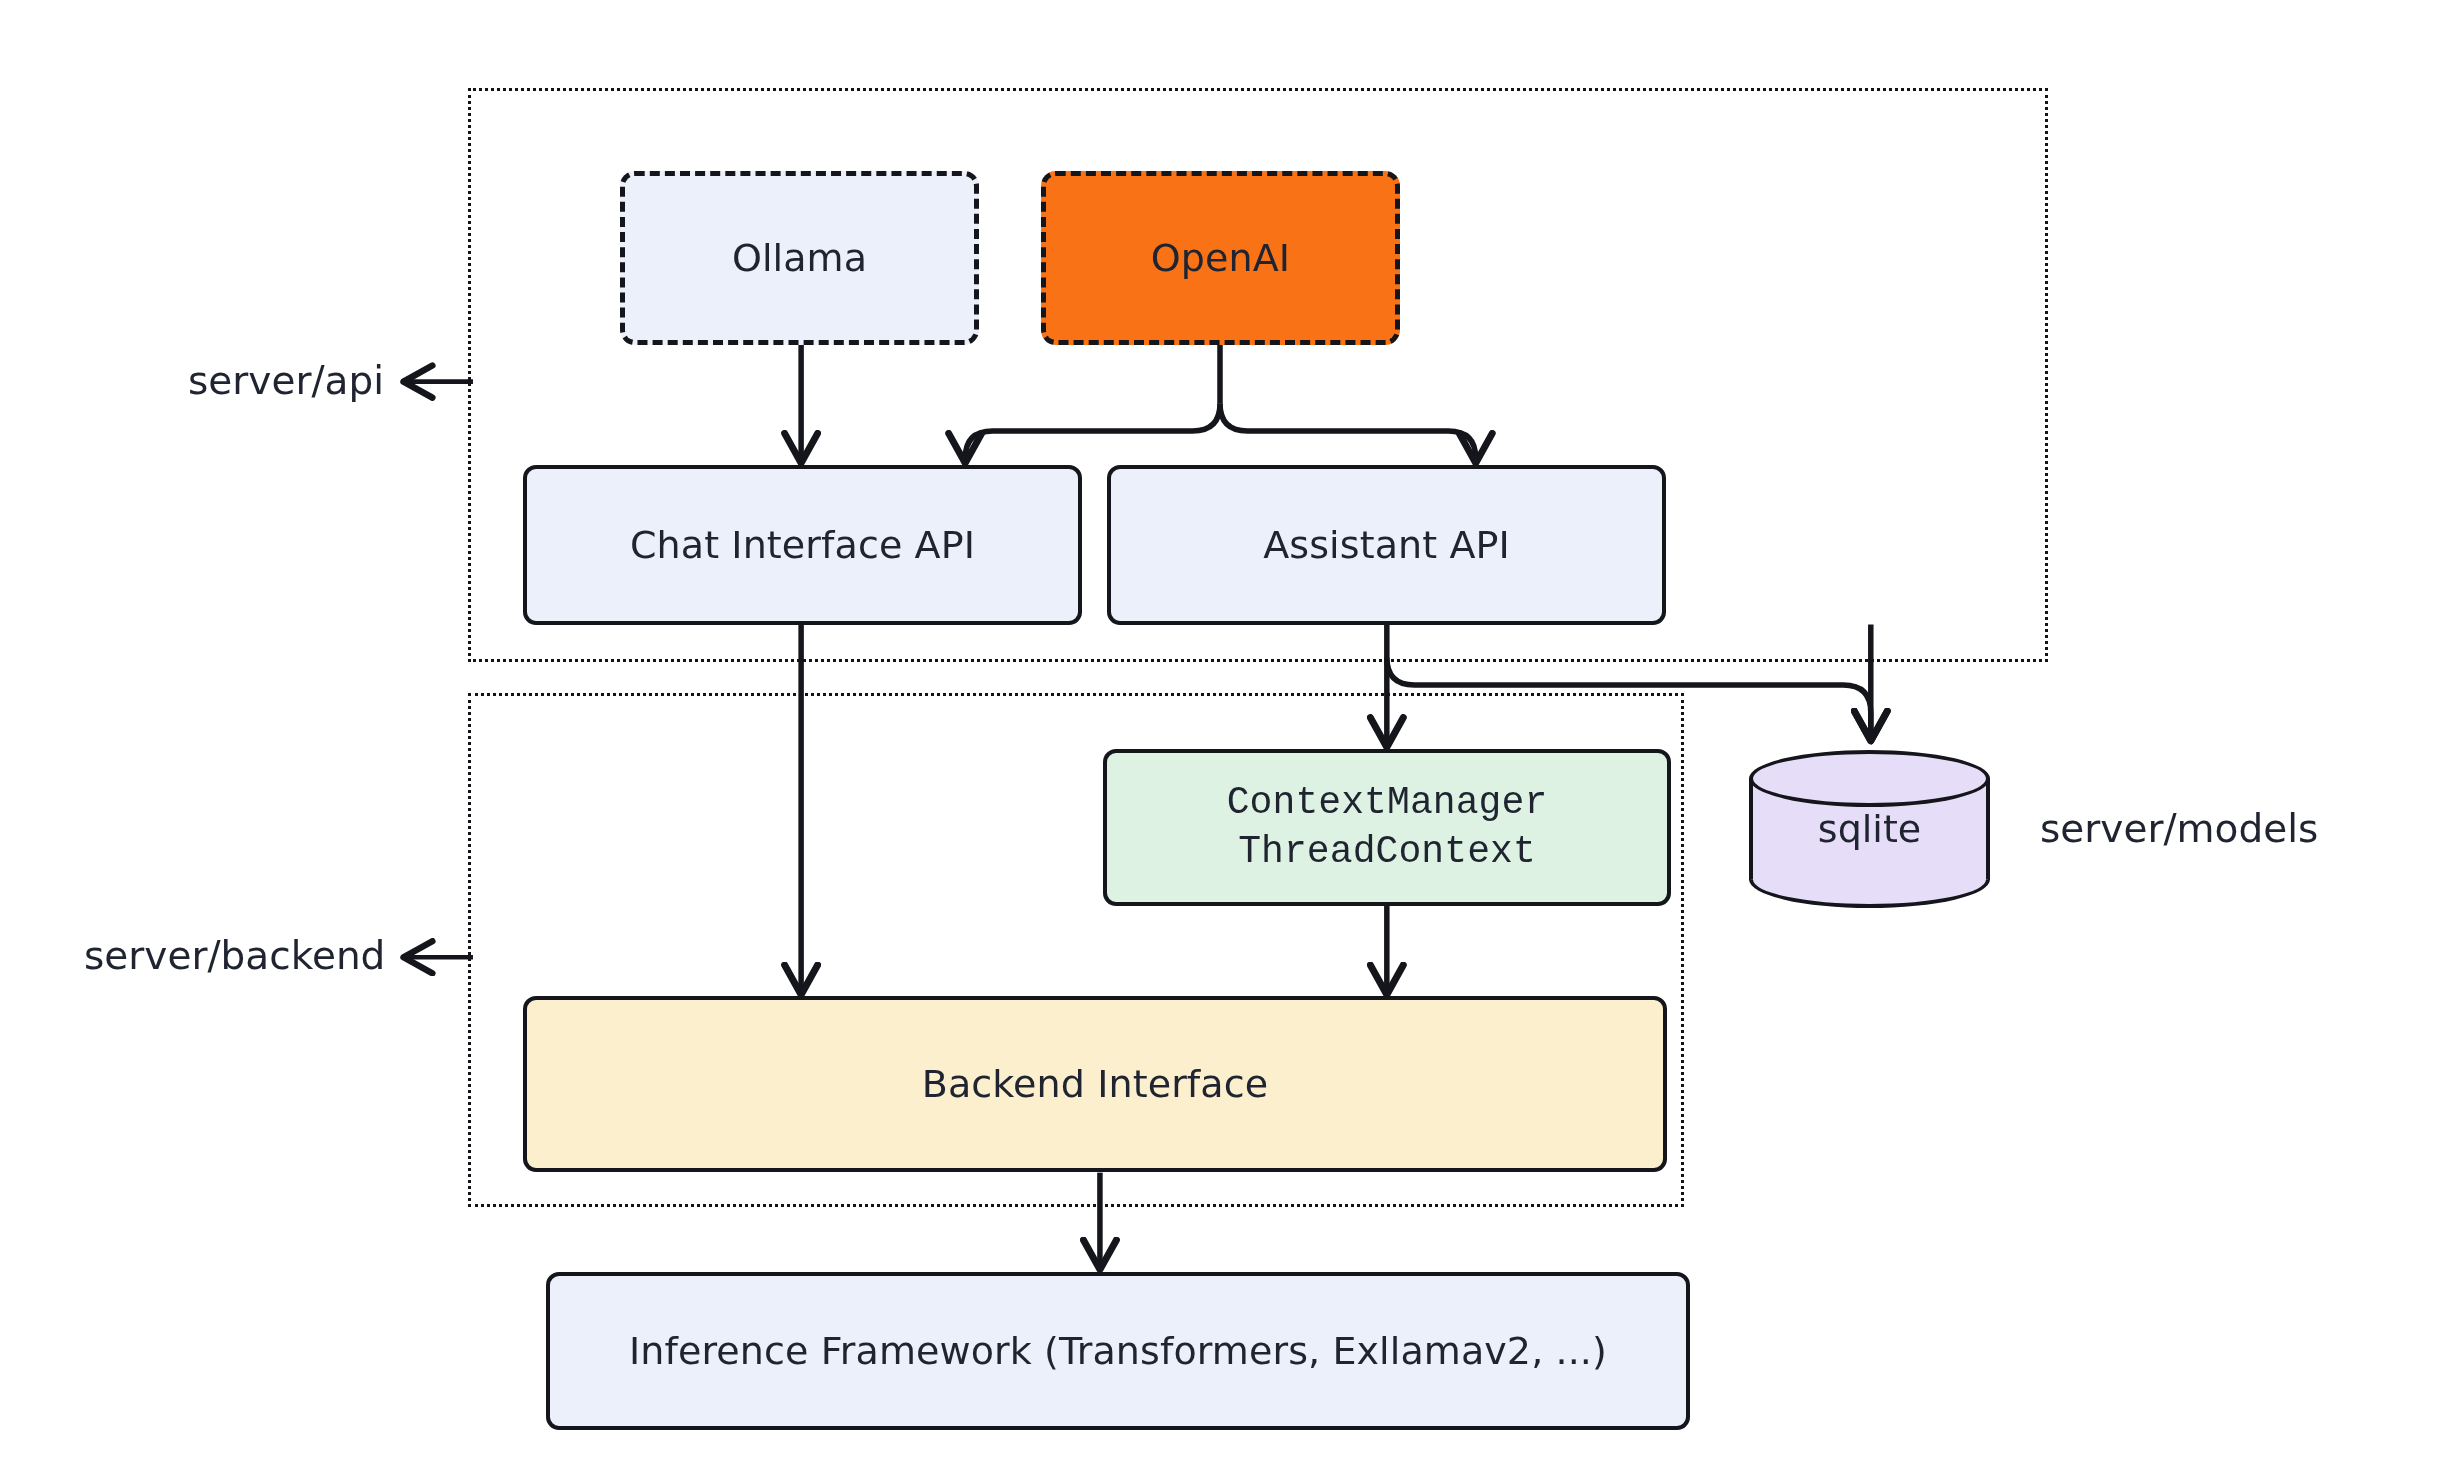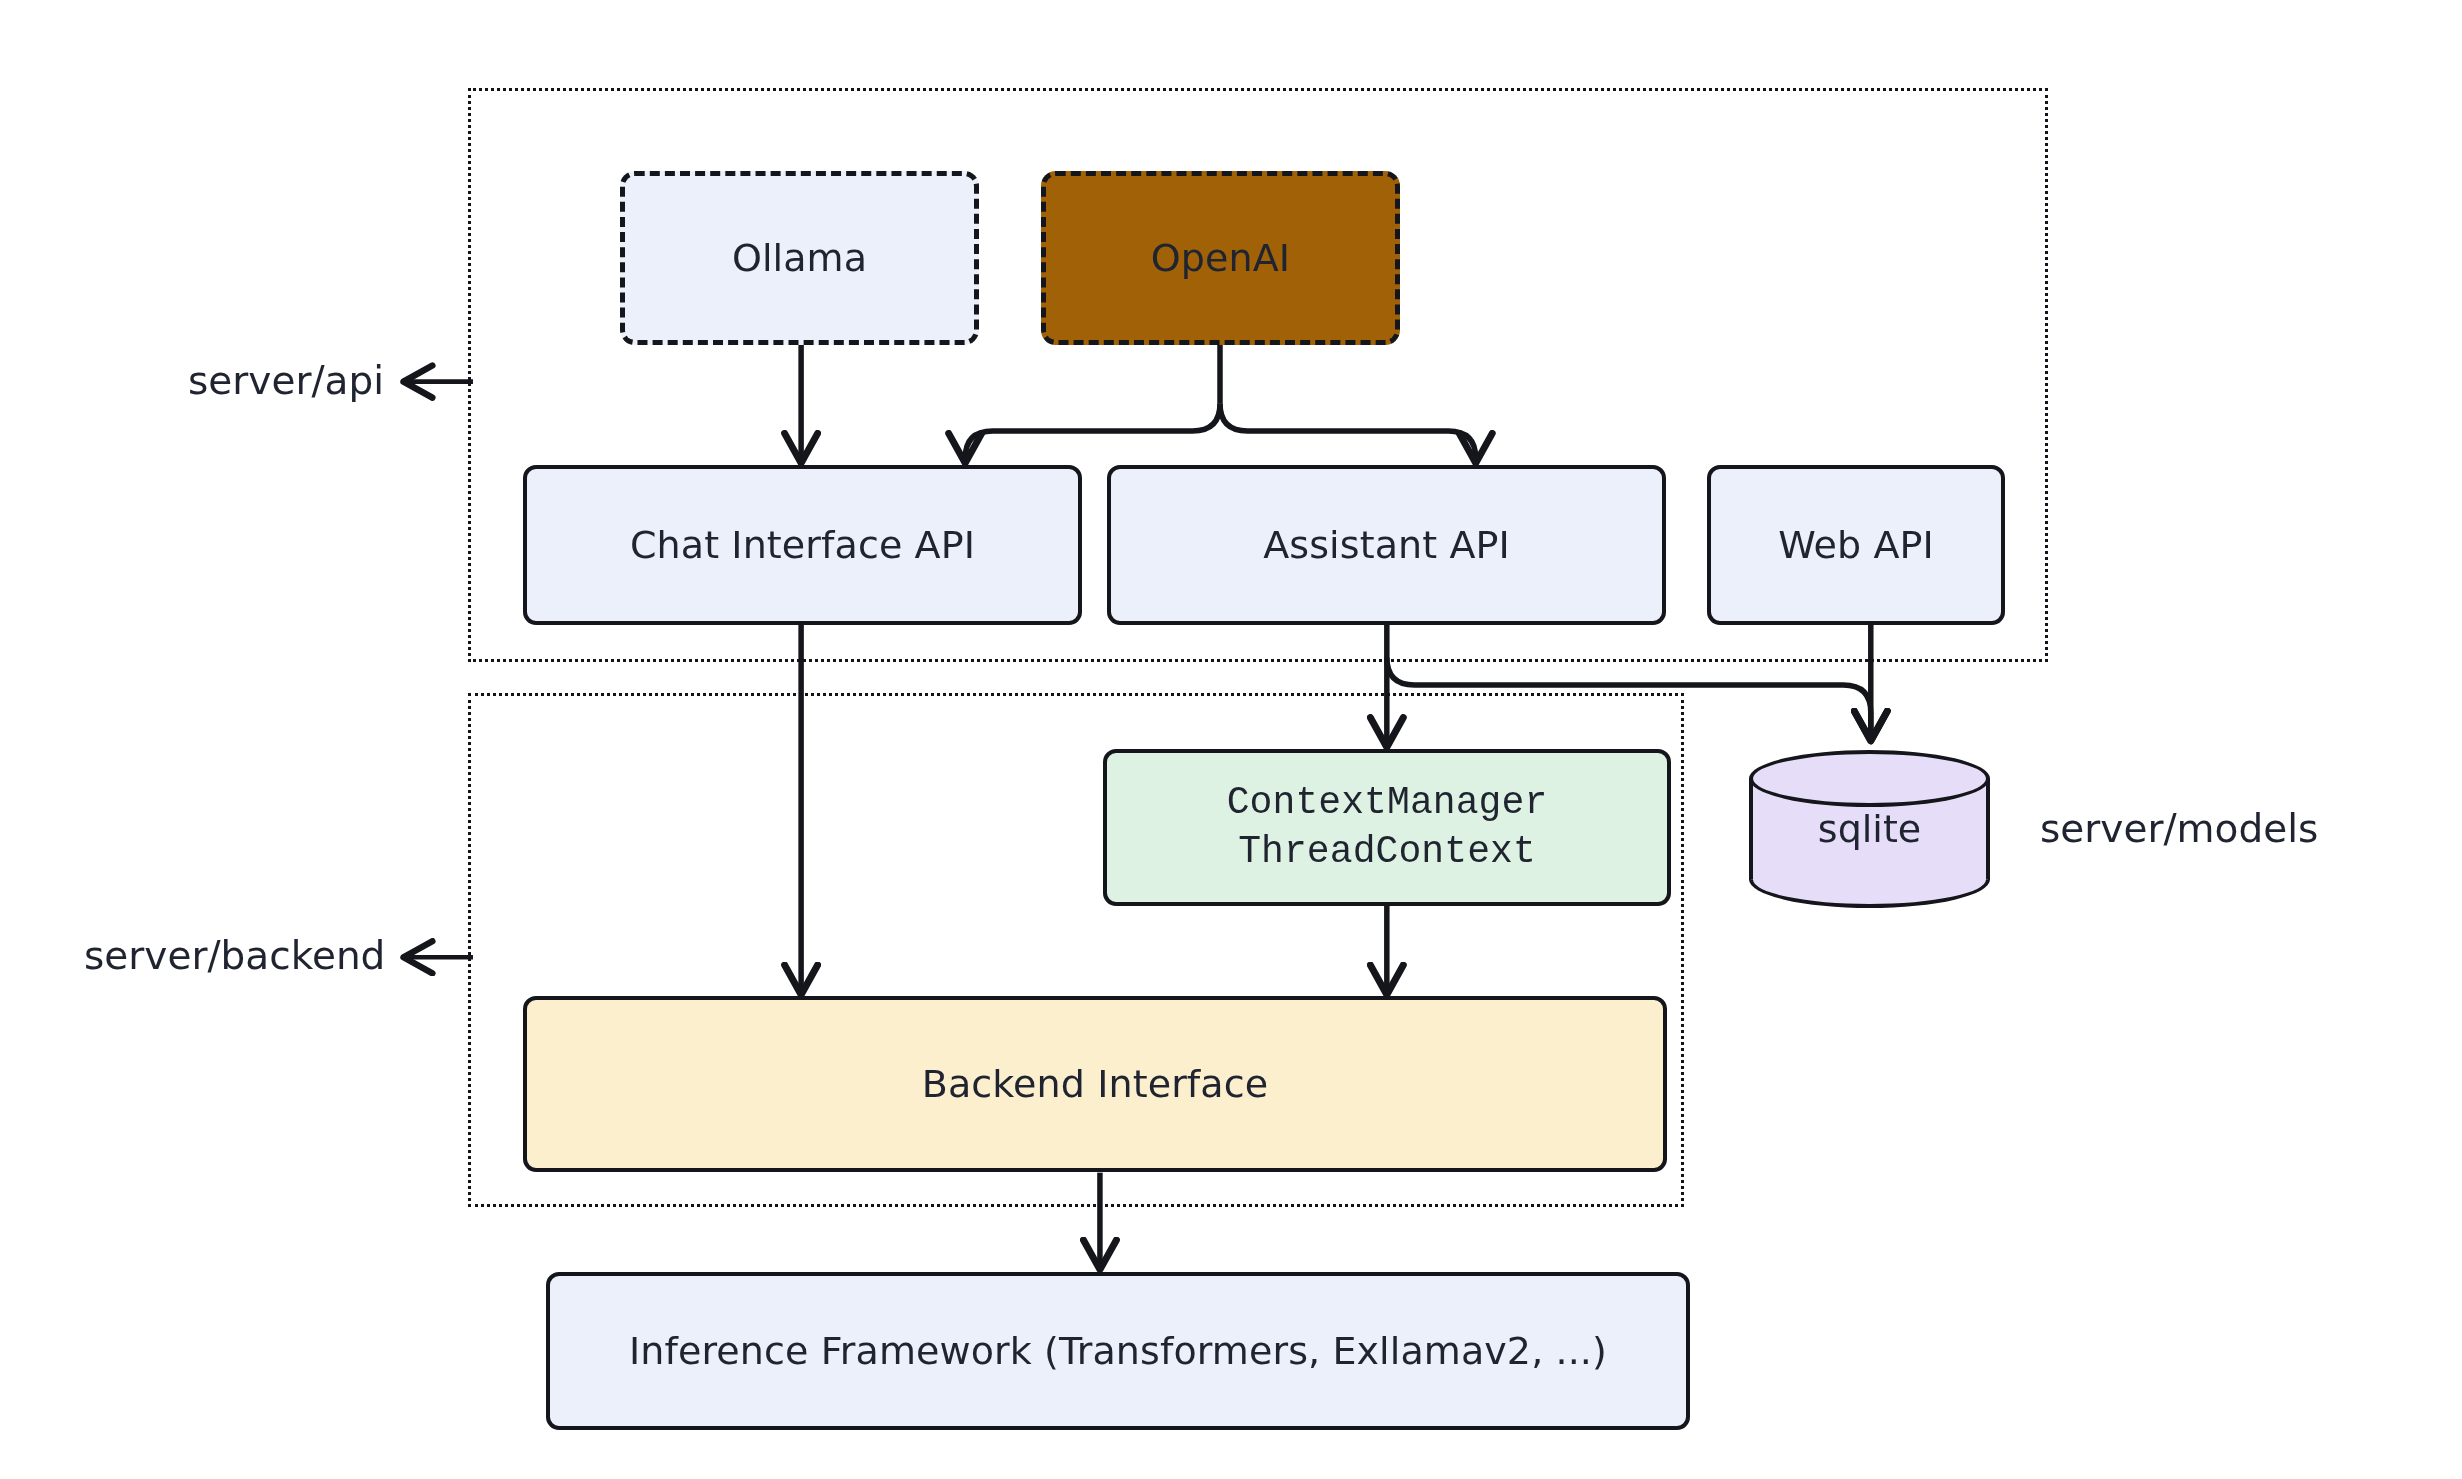--- a/index.html
+++ b/index.html
@@ -151,35 +151,32 @@
   </svg>
 
   <div class="group" style="left:468px; top:88px; width:1580px; height:574px;"></div>
 
   <div class="group" style="left:468px; top:693px; width:1216px; height:514px;"></div>
 
   <div class="node dashed" style="left:620px; top:171px; width:359px; height:174px; background:#ECF0FB; font-size:38px;">
     <span class="lbl">Ollama</span>
   </div>
 
-  <div class="node dashed" style="left:1041px; top:171px; width:359px; height:174px; background:#a16207; font-size:38px;">
+  <div class="node dashed" style="left:1041px; top:171px; width:359px; height:174px; background:#f97316; font-size:38px;">
     <span class="lbl">OpenAI</span>
   </div>
 
   <div class="node" style="left:523px; top:465px; width:559px; height:160px; background:#ECF0FB; font-size:38px;">
     <span class="lbl">Chat Interface API</span>
   </div>
 
   <div class="node" style="left:1107px; top:465px; width:559px; height:160px; background:#ECF0FB; font-size:38px;">
     <span class="lbl">Assistant API</span>
   </div>
 
-  <div class="node" style="left:1707px; top:465px; width:298px; height:160px; background:#ECF0FB; font-size:38px;">
-    <span class="lbl">Web API</span>
-  </div>
 
   <div class="node" style="left:1103px; top:749px; width:568px; height:157px; background:#DEF2E3; font-size:38px;font-family:Liberation Mono, monospace;">
     <span class="lbl">ContextManager
 ThreadContext</span>
   </div>
 
   <div class="cylinder" style="left:1749px; top:750px; width:241px; height:158px;padding-left:18px;">
     <div class="cyl-body"></div>
     <div class="cyl-bottom"></div>
     <div class="cyl-top"></div>

